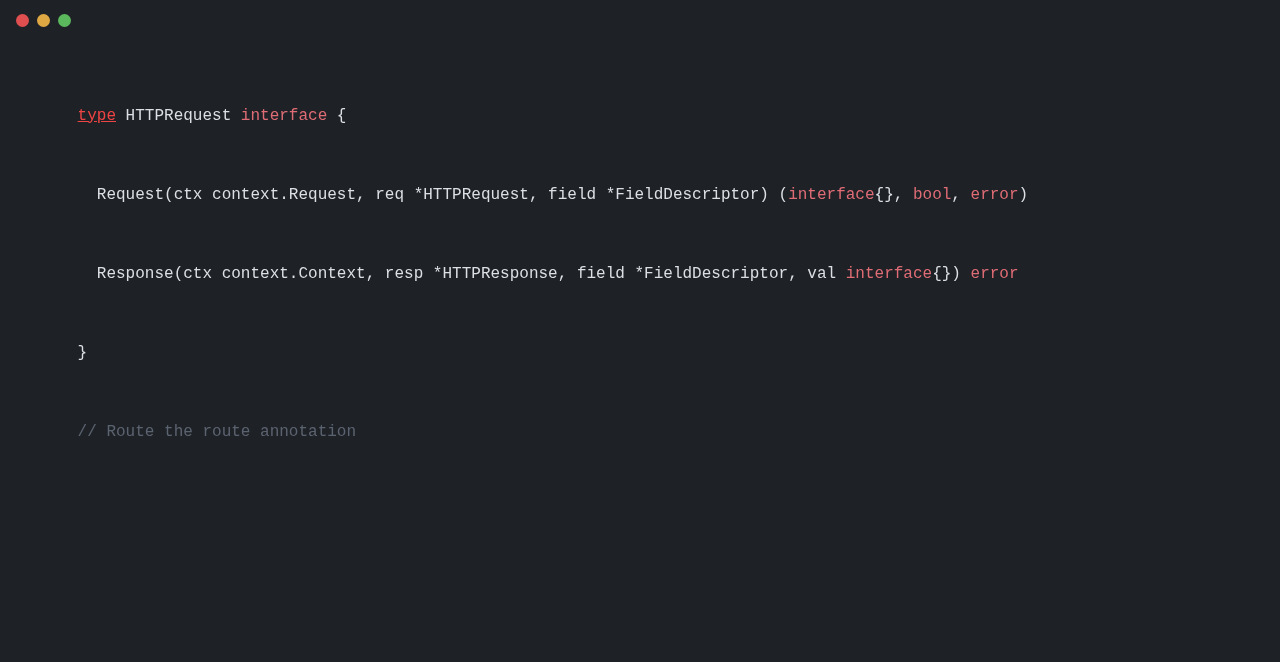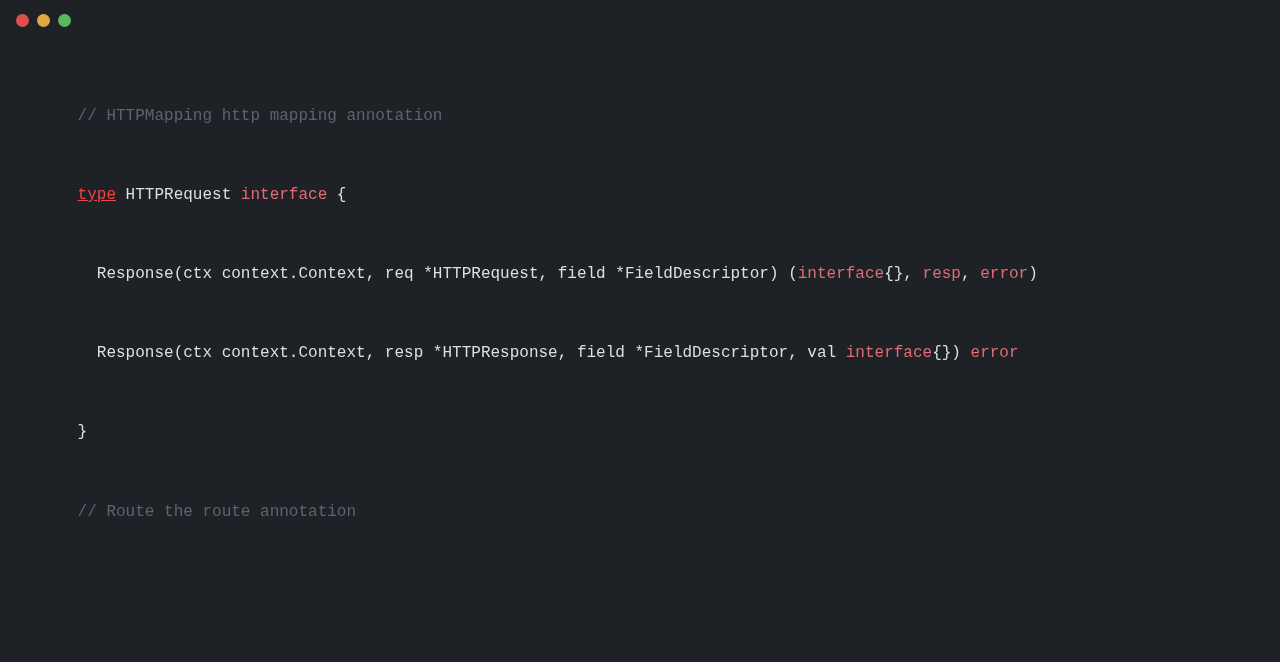--- a/index.html
+++ b/index.html
@@ -77,31 +77,28 @@
   <div class="titlebar">
     <span class="traffic-light close"></span>
     <span class="traffic-light minimize"></span>
     <span class="traffic-light maximize"></span>
   </div>
 
   <div class="code-area">
 
     <span class="empty-line"></span>
 
-    <span class="line">
-      <span class="comment">// HTTPMapping http mapping annotation</span>
-    </span>
 
     <span class="line">
       <span class="keyword">type</span><span class="bright"> HTTPRequest </span><span class="interface-kw">interface</span><span class="bright"> {</span>
     </span>
 
 
     <span class="line">
-      <span class="bright">  Response(ctx context.Context, req *HTTPRequest, field *FieldDescriptor) (</span><span class="interface-kw">interface</span><span class="bright">{}, </span><span class="interface-kw">resp</span><span class="bright">, </span><span class="error-val">error</span><span class="bright">)</span>
+      <span class="bright">  Request(ctx context.Request, req *HTTPRequest, field *FieldDescriptor) (</span><span class="interface-kw">interface</span><span class="bright">{}, </span><span class="interface-kw">bool</span><span class="bright">, </span><span class="error-val">error</span><span class="bright">)</span>
     </span>
 
 
     <span class="line">
       <span class="bright">  Response(ctx context.Context, resp *HTTPResponse, field *FieldDescriptor, val </span><span class="interface-kw">interface</span><span class="bright">{}) </span><span class="error-val">error</span>
     </span>
 
     <span class="line">
       <span class="bright">}</span>
     </span>

